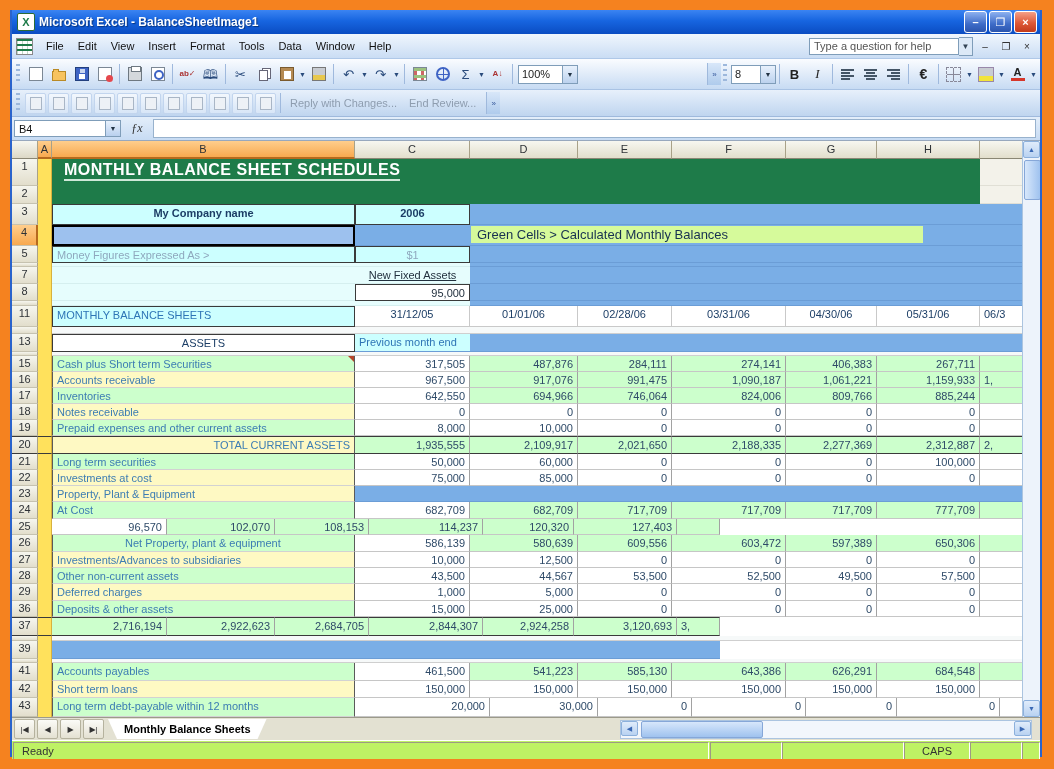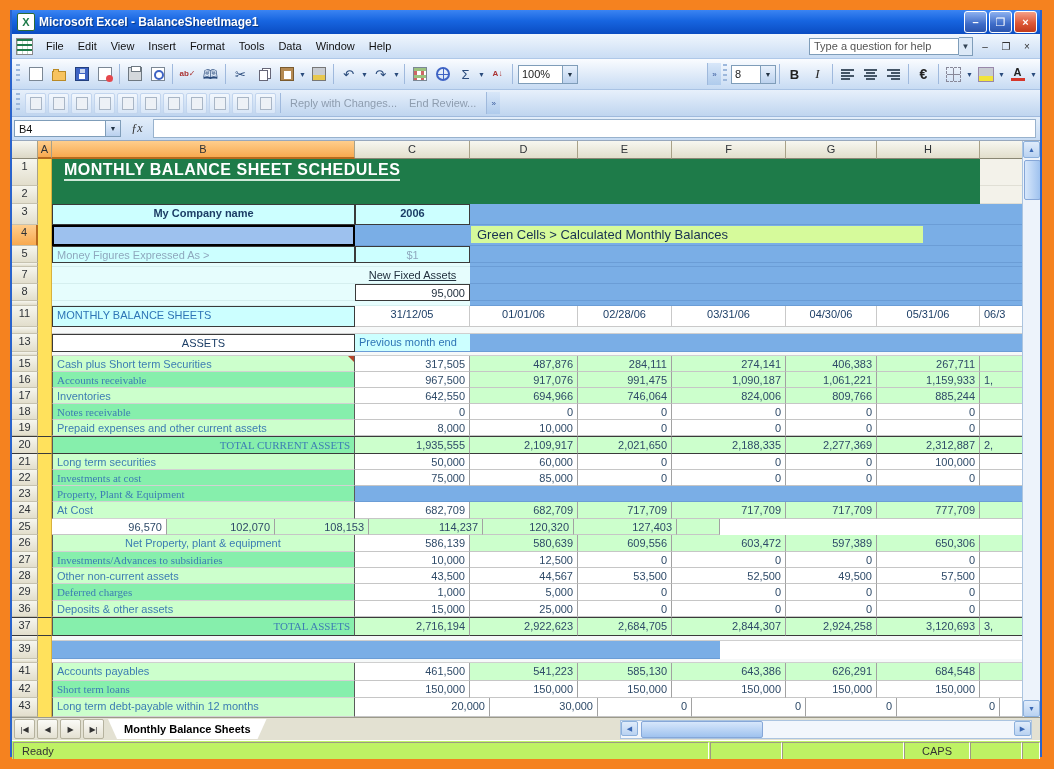--- a/index.html
+++ b/index.html
@@ -127,21 +127,21 @@
   .csel{background:#9DC1EE;border:2px solid #000;}
   .chid{background:#F6F9F9;border-bottom:1px solid #CFCFCF;}
   .cnewfixed{color:#22303E;text-decoration:underline;}
   .cfixedval{background:#fff;border:1px solid #3A3A3A;text-align:right;color:#22303E;}
   .cdate{background:#fff;text-align:center;color:#1C3E66;border-right:1px solid #C9C9C9;border-bottom:1px solid #C9C9C9;}
   .cdatelbl{color:#2E75B6;}
   .cprev{color:#2E75B6;border-bottom:1px solid #6B9DD6;}
   .cnavy{color:#1C3E66;}
   .citem{border-left:1px solid #5A5A5A;border-right:1px solid #5A5A5A;border-bottom:1px solid #D2D2D2;color:#3D7DB3;}
   .bg{background:#CCFFCC;}
-  .bw{background:#86efac;font-family:Liberation Serif, serif;}
+  .bw{background:#fef9c3;}
   .ind{padding-left:72px;}
   .cnum{text-align:right;color:#2E4A68;border-right:1px solid #A2A2A2;border-bottom:1px solid #C6C6C6;}
   .cg{background:#CCFFCC;}
   .cw{background:#fff;}
   .cpartial{text-align:left;}
   .trowline .c{border-top:1px solid #3A3A3A;border-bottom:1px solid #3A3A3A;}
   .cbtotal{text-align:right;}
   .cmark{position:absolute;right:0;top:0;width:0;height:0;border-left:6px solid transparent;border-top:6px solid #B5452B;}
   
   .vscroll{position:absolute;right:0;top:0;width:17px;height:576px;background:#EDF3FB;border-left:1px solid #ABC4E0;}
@@ -647,21 +647,20 @@
           <div class="c cnum cw" style="width: 108px;">25,000</div>
           <div class="c cnum cw" style="width: 94px;">0</div>
           <div class="c cnum cw" style="width: 114px;">0</div>
           <div class="c cnum cw" style="width: 91px;">0</div>
           <div class="c cnum cw" style="width: 103px;">0</div>
           <div class="c cnum cw cpartial" style="width: 43px;"></div>
         </div>
         <div class="grow trowline" style="height: 19px;">
           <div class="c rh" style="width: 26px;">37</div>
           <div class="c ca" style="width: 14px;"></div>
-          <div class="c citem bw cnavy cbtotal" style="width: 303px;">TOTAL ASSETS</div>
           <div class="c cnum cg" style="width: 115px;">2,716,194</div>
           <div class="c cnum cg" style="width: 108px;">2,922,623</div>
           <div class="c cnum cg" style="width: 94px;">2,684,705</div>
           <div class="c cnum cg" style="width: 114px;">2,844,307</div>
           <div class="c cnum cg" style="width: 91px;">2,924,258</div>
           <div class="c cnum cg" style="width: 103px;">3,120,693</div>
           <div class="c cnum cg cpartial" style="width: 43px;">3,</div>
         </div>
         <div class="grow" style="height: 5px;">
           <div class="c rh" style="width: 26px;"></div>

